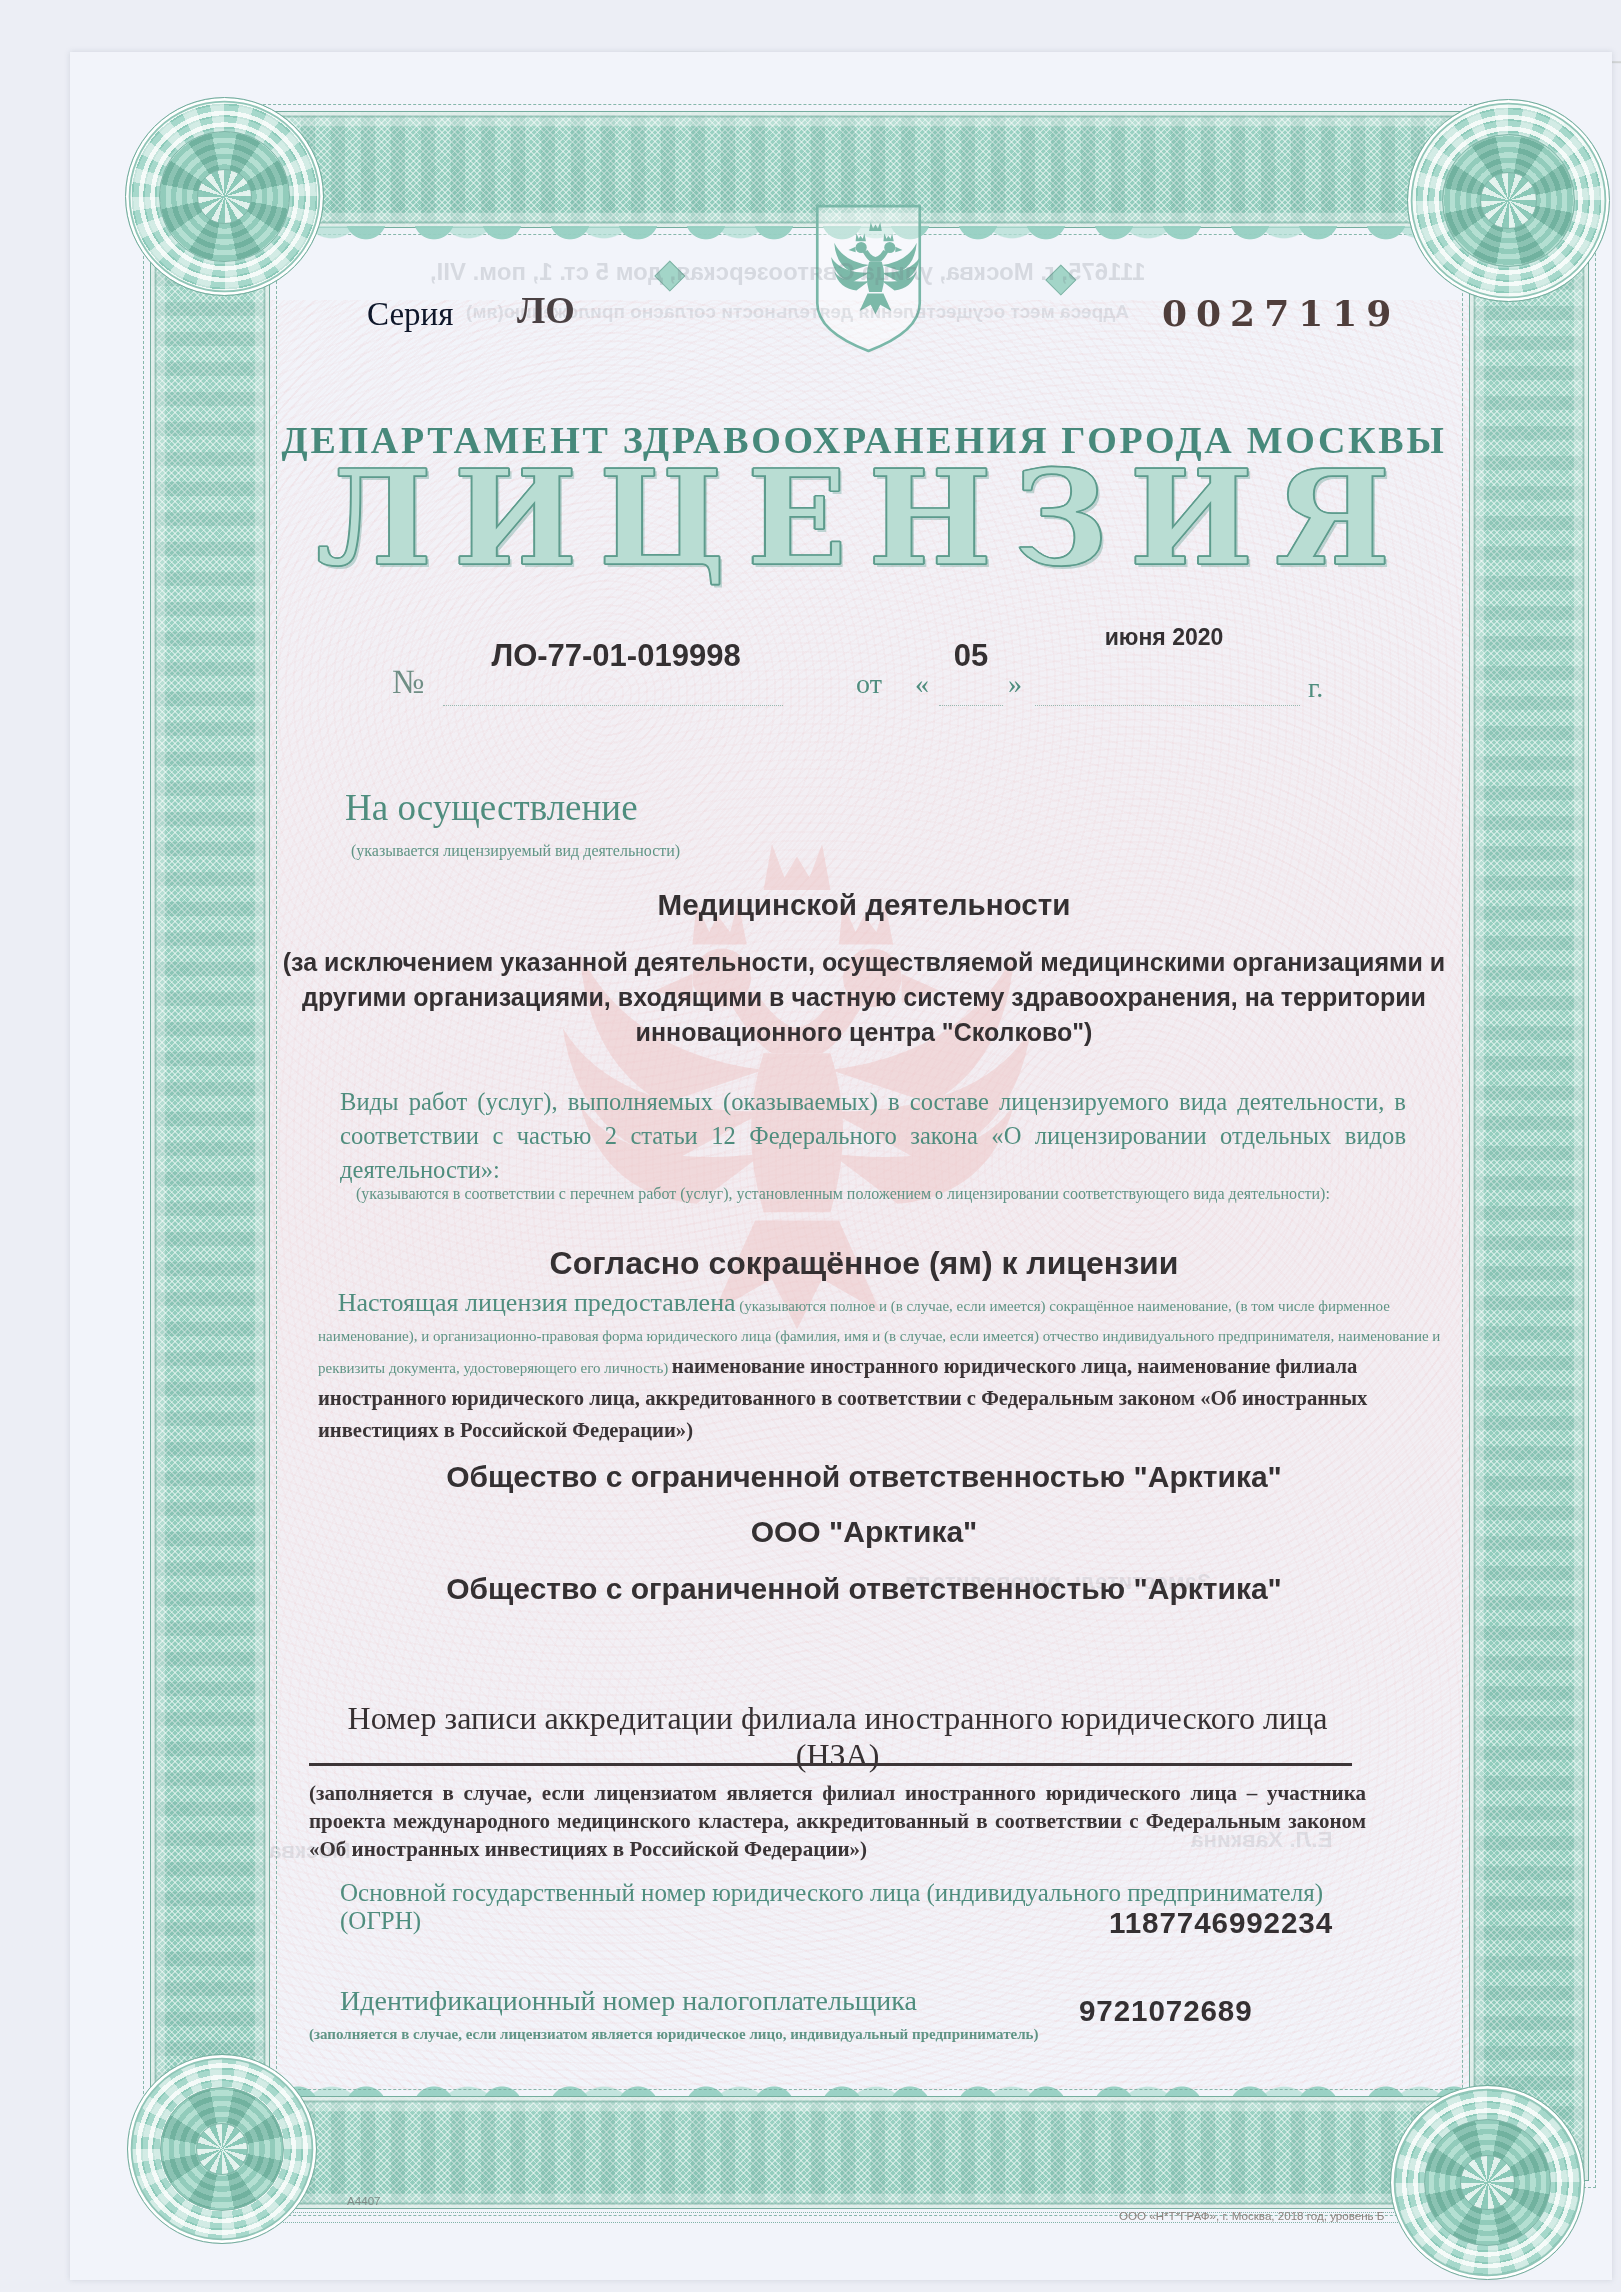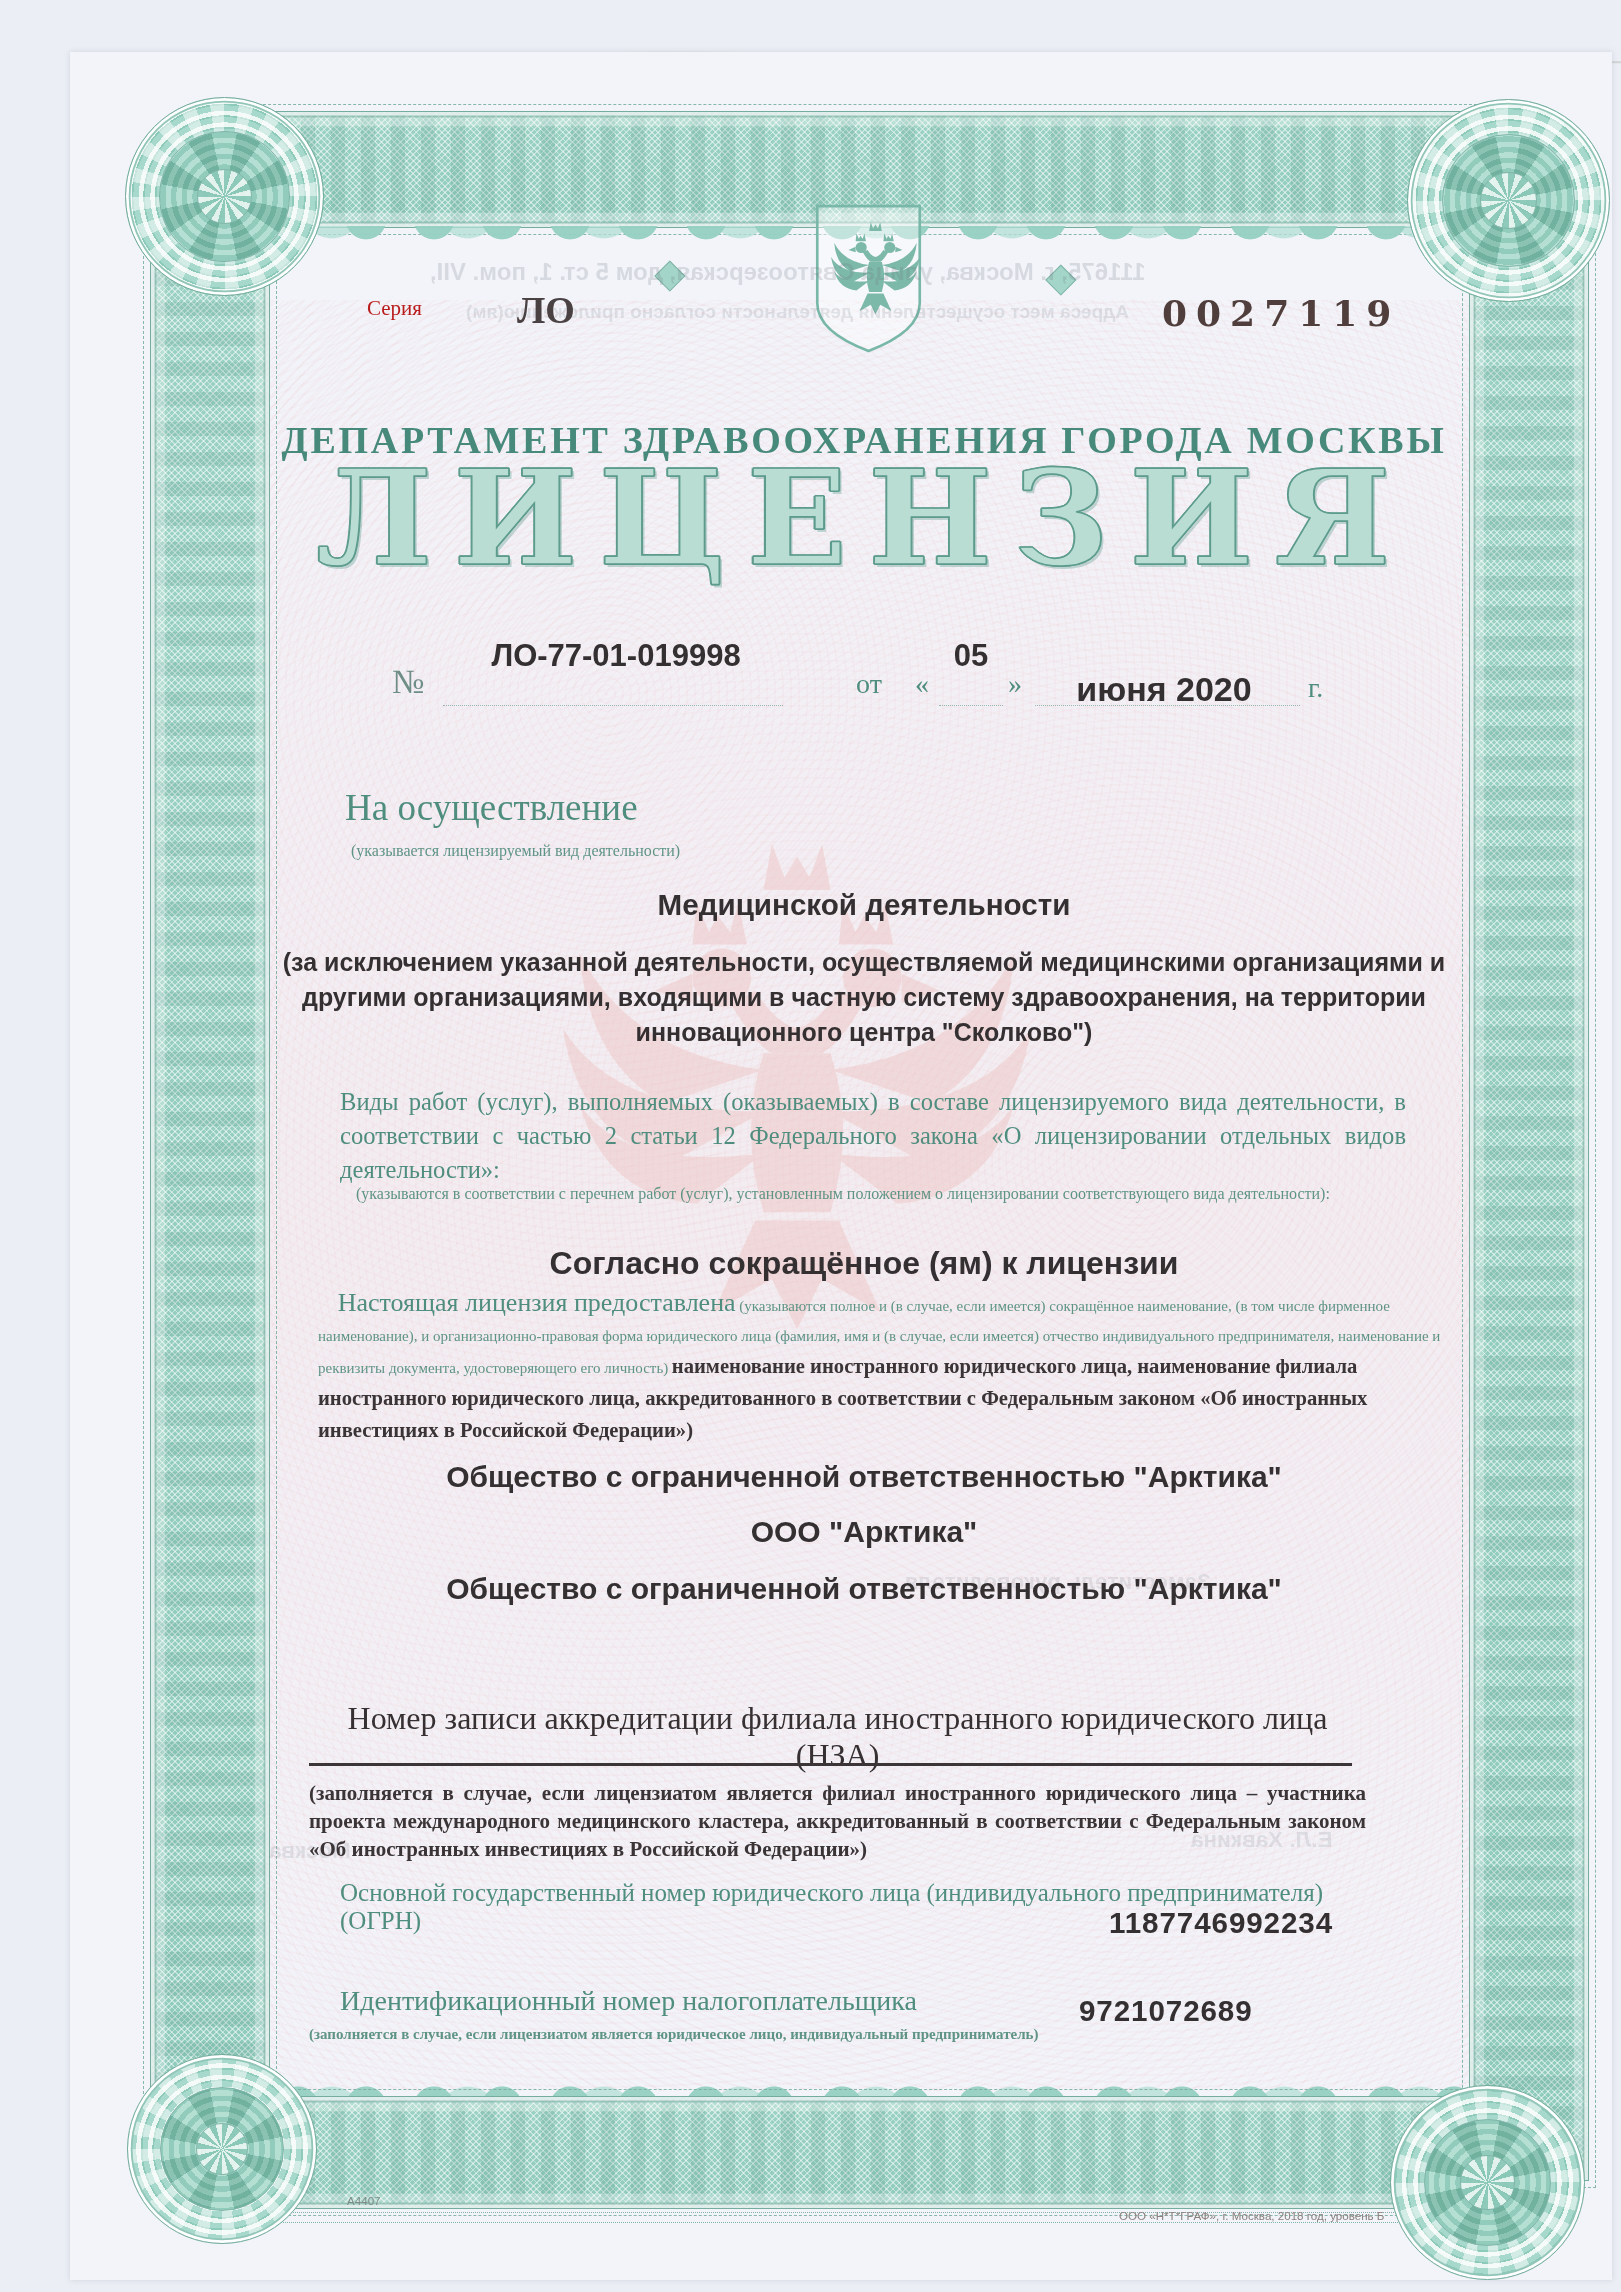--- a/index.html
+++ b/index.html
@@ -143,38 +143,38 @@
       <use href="#eagle" xlink:href="#eagle" fill="#7cb9a9"></use>
     </g>
   </svg>
 
   <div class="bleed" style="left:430px;top:258px;font-size:24px;opacity:.20;">111675, г. Москва, улица Святоозерская, дом 5 ст. 1, пом. VII,</div>
   <div class="bleed" style="left:466px;top:301px;font-size:19px;opacity:.16;">Адреса мест осуществления деятельности согласно приложению(ям)</div>
   <div class="bleed" style="left:905px;top:1569px;font-size:22.4px;opacity:.14;">Заместитель руководителя</div>
   <div class="bleed" style="left:1191px;top:1827px;font-size:22.4px;opacity:.15;">Е.Л. Хавкина</div>
   <div class="bleed" style="left:269px;top:1838px;font-size:22.4px;opacity:.15;">Москва</div>
 
-  <div class="abs" style="left:367px;top:296px;font-size:21px;color:#b91c1c;text-align:center;">Серия</div>
+  <div class="abs" style="left:367px;top:296px;font-size:33px;color:#0f172a;text-align:center;">Серия</div>
   <div class="abs serif-b" style="left:517px;top:288px;font-size:38px;color:#4a4143;">ЛО</div>
   <div class="abs" style="left:1162px;top:292px;font-family:'DejaVu Serif',serif;font-weight:700;font-size:36px;letter-spacing:9px;color:#4f3e3b;">0027119</div>
 
   <div class="abs ctr teal-b" style="top:418px;font-size:38px;letter-spacing:2.7px;">ДЕПАРТАМЕНТ ЗДРАВООХРАНЕНИЯ ГОРОДА МОСКВЫ</div>
 
   <div class="abs ctr doc-title" style="top:453px;">ЛИЦЕНЗИЯ</div>
 
   <div class="abs" style="left:392px;top:663px;font-size:34px;color:#6f8e85;">№</div>
   <div class="fill-line" style="left:443px;top:705px;width:340px;"></div>
   <div class="abs sans-b" style="left:616px;top:638px;transform:translateX(-50%);font-size:31px;white-space:nowrap;">ЛО-77-01-019998</div>
   <div class="abs teal" style="left:856px;top:668px;font-size:28px;">от</div>
   <div class="abs teal" style="left:915px;top:668px;font-size:28px;">«</div>
   <div class="fill-line" style="left:939px;top:705px;width:64px;"></div>
   <div class="abs sans-b" style="left:971px;top:638px;transform:translateX(-50%);font-size:31px;">05</div>
   <div class="abs teal" style="left:1008px;top:668px;font-size:28px;">»</div>
   <div class="fill-line" style="left:1035px;top:705px;width:265px;"></div>
-  <div class="abs sans-b" style="left:1164px;top:670px;transform:translateX(-50%);font-size:34px;white-space:nowrap;">июня 2020</div>
+  <div class="abs sans-b" style="left:1164px;top:624px;transform:translateX(-50%);font-size:23px;white-space:nowrap;">июня 2020</div>
   <div class="abs teal" style="left:1308px;top:672px;font-size:28px;">г.</div>
 
   <div class="abs teal" style="left:345px;top:786px;font-size:37px;">На осуществление</div>
   <div class="abs note" style="left:351px;top:842px;">(указывается лицензируемый вид деятельности)</div>
   <div class="abs ctr sans-b" style="top:888px;font-size:29.6px;">Медицинской деятельности</div>
   <div class="abs sans-b" style="left:282px;top:945px;width:1164px;font-size:25px;line-height:35px;text-align:center;">(за исключением указанной деятельности, осуществляемой медицинскими организациями и другими организациями, входящими в частную систему здравоохранения, на территории инновационного центра "Сколково")</div>
 
   <div class="abs teal" style="left:340px;top:1085px;width:1066px;font-size:24.6px;line-height:34px;text-align:justify;">Виды работ (услуг), выполняемых (оказываемых) в составе лицензируемого вида деятельности, в соответствии с частью 2 статьи 12 Федерального закона «О лицензировании отдельных видов деятельности»:</div>
   <div class="abs note" style="left:356px;top:1166px;margin-top:19px;">(указываются в соответствии с перечнем работ (услуг), установленным положением о лицензировании соответствующего вида деятельности):</div>
   <div class="abs ctr sans-b" style="top:1245px;font-size:32px;">Согласно сокращённое (ям) к лицензии</div>

